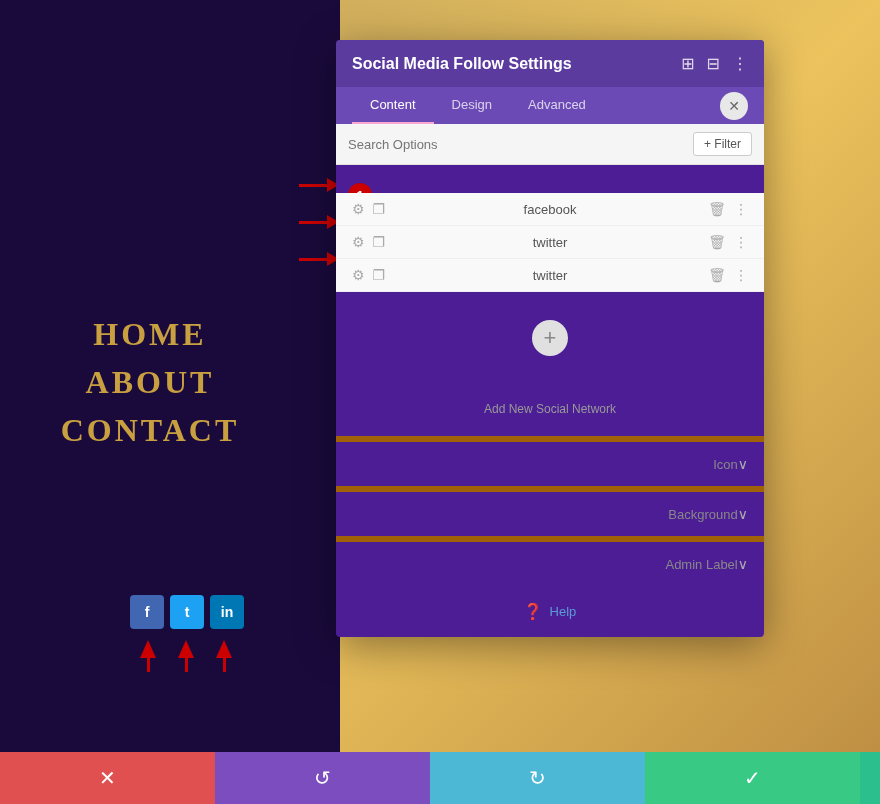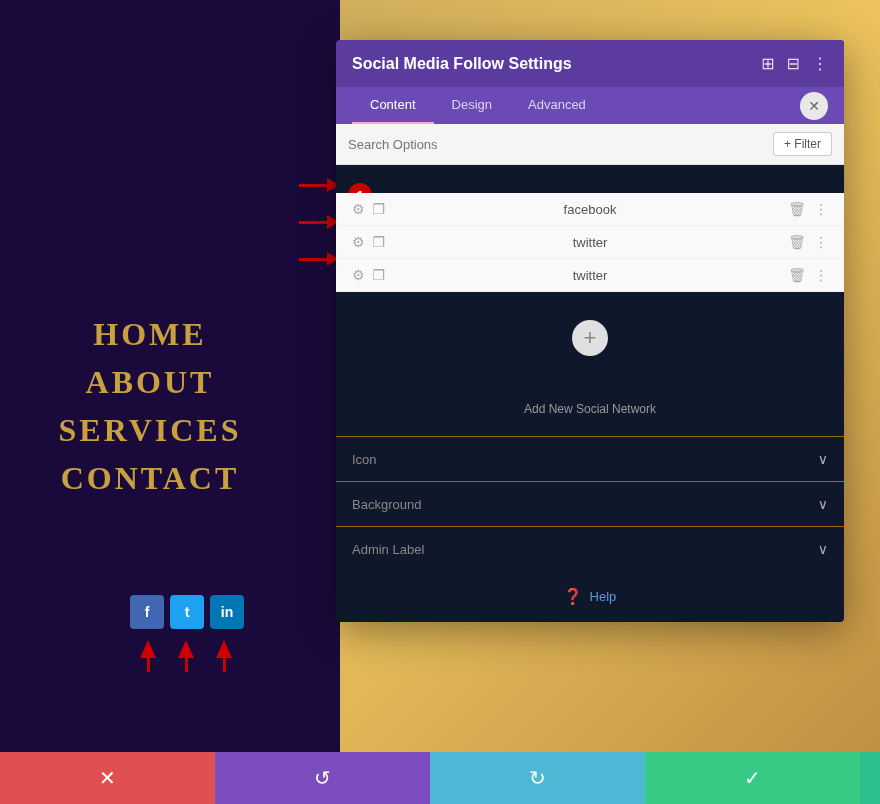--- a/index.html
+++ b/index.html
@@ -104,22 +104,22 @@
       width: 0; height: 0;
       border-top: 7px solid transparent;
       border-bottom: 7px solid transparent;
       border-left: 12px solid #cc0000;
     }
 
     
     .settings-panel {
       position: absolute;
       left: 336px; top: 40px;
-      width: 508px;
-      background: #0f172a;
+      width: 428px;
+      background: #4c1d95;
       border-radius: 4px;
       box-shadow: 0 8px 40px rgba(0,0,0,0.4);
       overflow: hidden;
     }
 
     
     .panel-header {
       background: #5b3b9e;
       padding: 14px 16px;
       display: flex;
@@ -279,25 +279,25 @@
       margin-bottom: 6px;
     }
     .add-label {
       font-size: 12px;
       color: #999;
       margin-top: 40px;
     }
 
     
     .collapsible-section {
-      border-top: 1px solid #a16207;
+      border-top: 6px solid #a16207;
       padding: 14px 16px;
       display: flex;
       align-items: center;
-      justify-content: space-between;
+      justify-content: flex-end;
       cursor: pointer;
     }
     .collapsible-label {
       font-size: 13px;
       color: #888;
     }
     .chevron-icon {
       color: #aaa;
       font-size: 14px;
     }
@@ -347,21 +347,20 @@
   </style>
 </head>
 <body>
 
 <div class="bg-left"></div>
 <div class="bg-right"></div>
 
 <div class="nav-menu">
   <div class="nav-item">HOME</div>
   <div class="nav-item">ABOUT</div>
-  <div class="nav-item">SERVICES</div>
   <div class="nav-item">CONTACT</div>
 </div>
 
 <div class="social-icons-row">
   <div class="social-icon-box fb">f</div>
   <div class="social-icon-box tw">t</div>
   <div class="social-icon-box li">in</div>
 </div>
 
 <div class="arrows-row">

